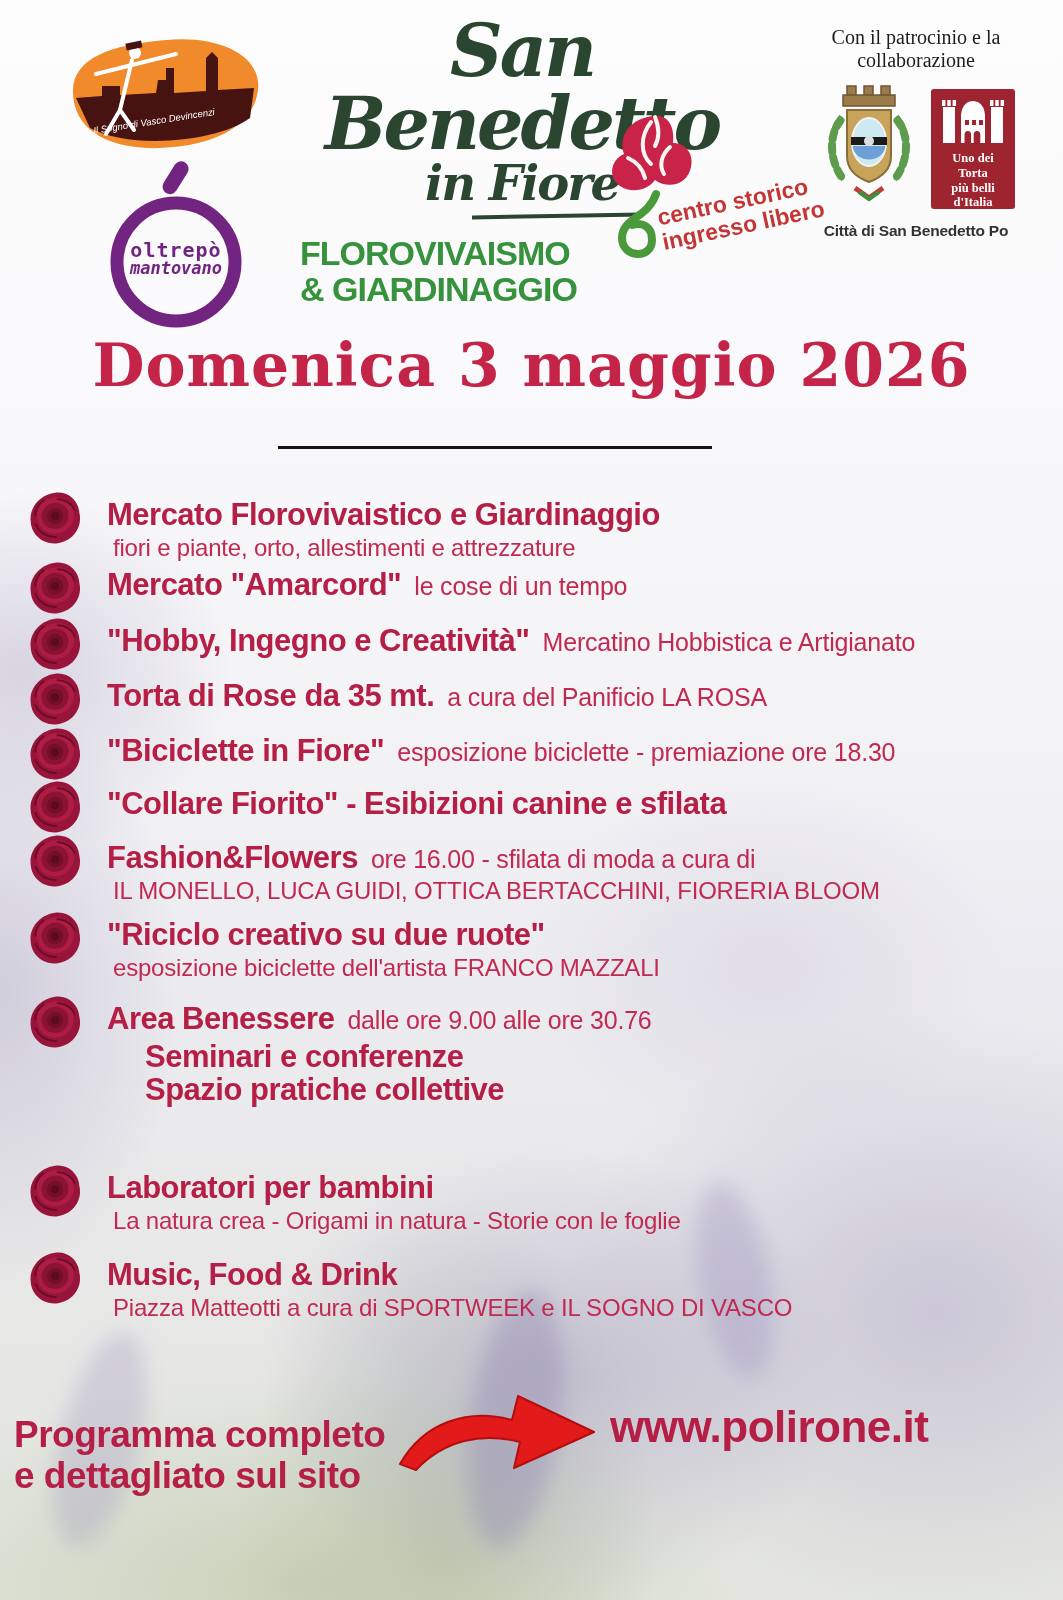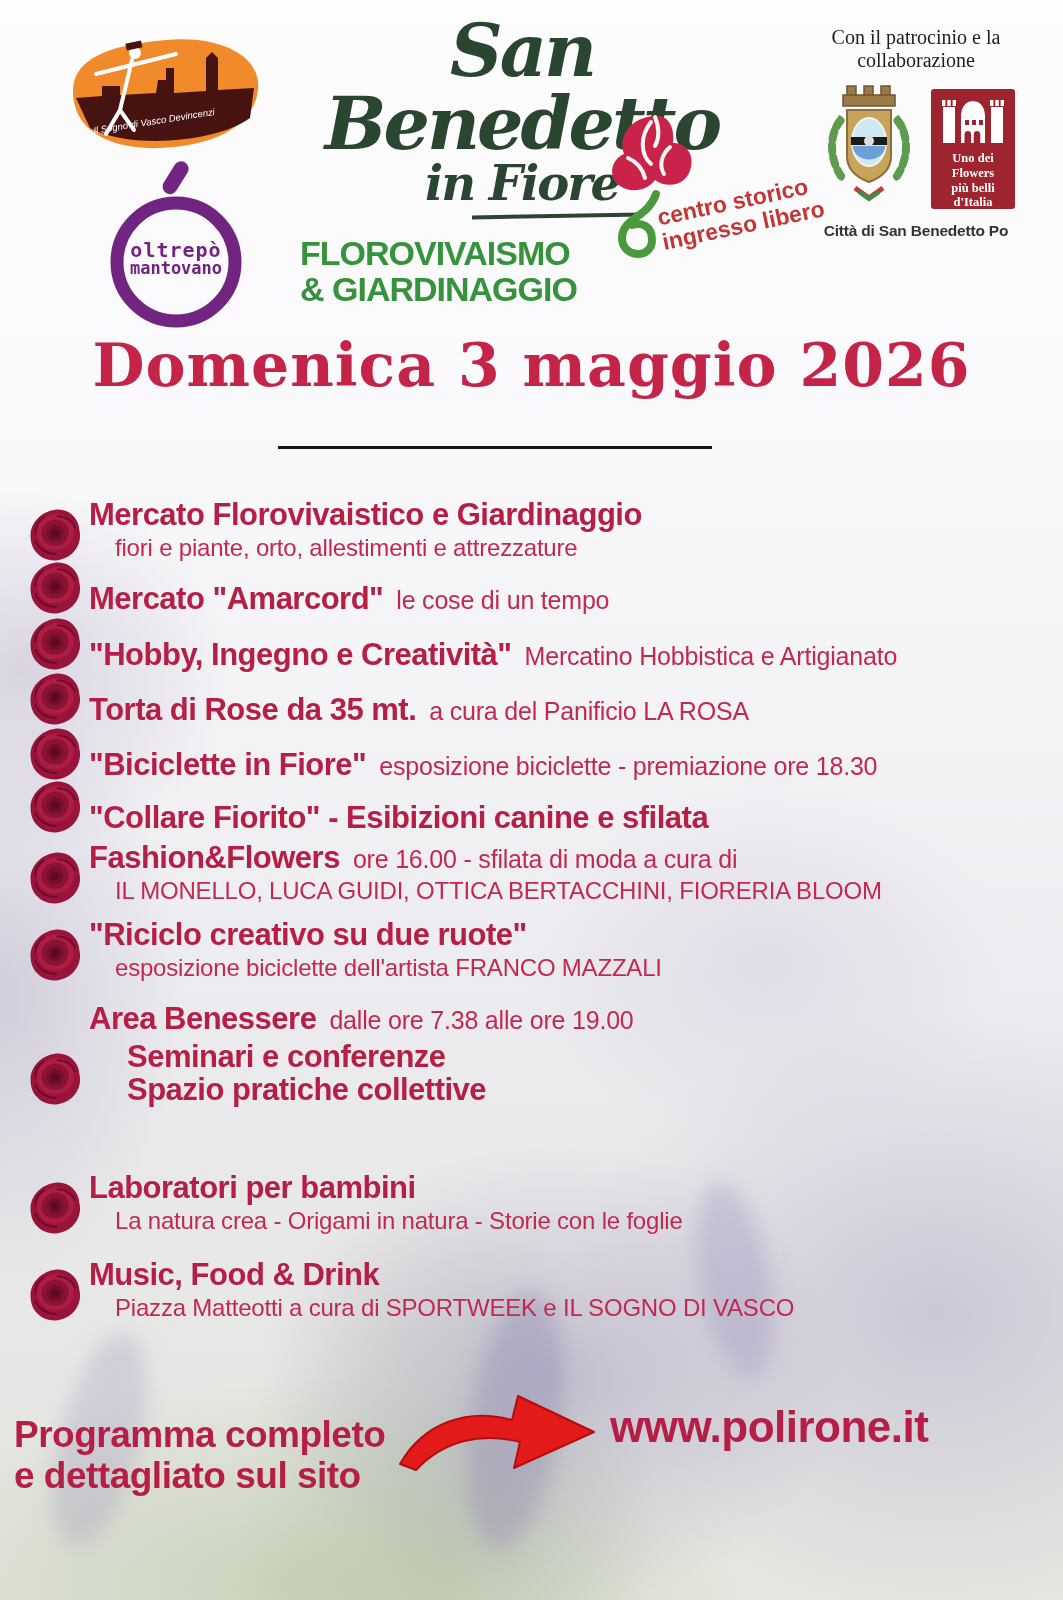--- a/index.html
+++ b/index.html
@@ -16,21 +16,21 @@
       radial-gradient(ellipse 300px 500px at 42% 97%, rgba(150,170,130,.35), transparent 70%),
       linear-gradient(180deg,#fdfdfd 0%,#faf9fb 22%,#f3f2f5 45%,#ecebef 62%,#e8e8e8 78%,#e4e6df 100%);
   }
   .sprig{position:absolute;border-radius:50%;filter:blur(10px);}
   
   .vasco{position:absolute;left:68px;top:38px;width:196px;height:112px;}
   .oltrepo{position:absolute;left:96px;top:158px;width:160px;height:172px;}
   .oltrepo-text{position:absolute;left:0;top:66px;width:160px;text-align:center;color:#722580;
     font-family:"DejaVu Sans Mono",monospace;font-weight:bold;line-height:1.02;}
   .oltrepo-text .l1{font-size:20px;letter-spacing:1px;}
-  .oltrepo-text .l2{font-size:17px;letter-spacing:0px;}
+  .oltrepo-text .l2{font-size:17px;letter-spacing:0px;font-style:italic;}
   
   .title{position:absolute;left:242px;top:14px;width:560px;text-align:center;color:#2b4630;
     font-family:"DejaVu Serif",serif;font-style:italic;font-weight:bold;}
   .title .t1{font-size:73px;line-height:1.0;letter-spacing:-3px;}
   .title .t2{font-size:48px;line-height:0.96;letter-spacing:-2px;}
   .title-underline{position:absolute;left:472px;top:214px;width:170px;height:4px;background:#2b4630;transform:rotate(-1deg);}
   .title-rose{position:absolute;left:598px;top:112px;width:115px;height:185px;}
   .note{position:absolute;left:655px;top:206px;transform:rotate(-12deg);transform-origin:left top;
     color:#c43535;font-weight:bold;font-size:23px;line-height:1.1;}
   .subtitle{position:absolute;left:300px;top:236px;color:#37923d;font-weight:bold;
@@ -40,27 +40,27 @@
   .patronage .cap{font-family:"Liberation Serif",serif;font-size:20px;color:#1d1d1d;}
   .pat-logos{display:flex;justify-content:center;align-items:center;gap:10px;margin-top:8px;height:138px;}
   .borghi{width:84px;height:120px;background:#9e2430;border-radius:3px;padding-top:6px;box-sizing:border-box;}
   .borghi .btxt{color:#fff;font-family:"Liberation Serif",serif;font-weight:bold;font-size:12.5px;line-height:1.18;margin-top:2px;}
   .city{font-size:15.5px;font-weight:bold;color:#333;margin-top:4px;letter-spacing:-0.2px;}
   
   .date{position:absolute;left:0;top:330px;width:100%;text-align:center;color:#c32448;
     font-family:"DejaVu Serif",serif;font-weight:bold;font-size:60px;letter-spacing:1px;}
   .divider{position:absolute;left:278px;top:446px;width:434px;height:3px;background:#151515;}
   
-  .p-item{position:absolute;left:28px;display:flex;align-items:flex-end;max-width:1020px;}
+  .p-item{position:absolute;left:28px;display:flex;align-items:flex-start;max-width:1020px;gap:18px;}
   .rose{flex:0 0 54px;width:54px;height:54px;margin-top:-7px;}
   .p-body{margin-left:7px;}
   .p-line{white-space:nowrap;}
   .p-title{font-weight:bold;font-size:31px;line-height:1.07;color:#b51e45;letter-spacing:-0.5px;}
   .p-inline{font-size:25px;color:#c22950;margin-left:13px;letter-spacing:-0.2px;}
-  .p-sub{font-size:24px;color:#c22950;margin-top:3px;padding-left:6px;letter-spacing:-0.2px;white-space:nowrap;margin-left:20px;}
+  .p-sub{font-size:24px;color:#c22950;margin-top:3px;padding-left:6px;letter-spacing:-0.2px;white-space:nowrap;}
   .p-sublines{margin-left:38px;margin-top:5px;}
   .p-subline{line-height:1.28;white-space:nowrap;}
   
   .f-text{position:absolute;left:14px;top:1414px;color:#b51e45;font-weight:bold;font-size:37px;line-height:1.12;letter-spacing:-0.5px;}
   .f-arrow{position:absolute;left:396px;top:1388px;width:208px;height:90px;}
   .f-url{position:absolute;left:610px;top:1402px;color:#b51e45;font-weight:bold;font-size:44px;letter-spacing:-0.5px;}
 </style>
 </head>
 <body>
 
@@ -171,21 +171,21 @@
           <g fill="#9e2430">
             <path d="M26.5 48 v-8 a3.3 4 0 0 1 6.6 0 v8 Z"></path>
             <path d="M35.7 48 v-8 a3.3 4 0 0 1 6.6 0 v8 Z"></path>
             <rect x="27" y="25" width="4" height="5"></rect>
               <rect x="34" y="25" width="4" height="5"></rect>
               <rect x="41" y="25" width="4" height="5"></rect>
           </g>
         </svg>
         <div class="btxt">
           <div>Uno dei</div>
-          <div>Flowers</div>
+          <div>Torta</div>
           <div>più belli</div>
           <div>d'Italia</div>
         </div>
       </div>
     </div>
     <div class="city">Città di San Benedetto Po</div>
   </div>
 
   <div class="date">Domenica 3 maggio 2026</div>
   <div class="divider"></div>
@@ -301,21 +301,21 @@
       <div class="p-item" style="top: 1002px;">
         <span class="rose"><svg viewBox="0 0 60 60" width="54" height="54">
             <path d="M30 2C44 0 56 10 57 24 61 40 50 56 33 58 18 60 4 50 3 34 1 18 14 4 30 2Z" fill="#98143a"></path>
             <path d="M30 7c11-1 20 6 21 17 1 12-7 22-19 23C20 48 11 40 10 28 9 17 19 8 30 7z" fill="#ad1c44"></path>
             <path d="M31 13c8 0 14 6 14 14s-6 15-15 15-15-6-15-14 7-15 16-15z" fill="#8a1232"></path>
             <circle cx="30" cy="28" r="9" fill="#740e2a"></circle>
             <circle cx="30" cy="28" r="4.5" fill="#5d0a20"></circle>
             <path d="M8 36c4 10 14 16 24 15M52 22c-3-8-11-13-20-13M18 10c-6 4-10 11-10 18" stroke="#6b0c26" stroke-width="2" fill="none"></path>
           </svg></span>
         <div class="p-body">
-          <div class="p-line"><span class="p-title">Area Benessere</span><span class="p-inline">dalle ore 7.38 alle ore 19.00</span></div>
+          <div class="p-line"><span class="p-title">Area Benessere</span><span class="p-inline">dalle ore 9.00 alle ore 30.76</span></div>
           <div class="p-sublines">
             <div class="p-subline"><span class="p-title">Seminari e conferenze</span></div>
             <div class="p-subline"><span class="p-title">Spazio pratiche collettive</span></div>
           </div>
         </div>
       </div>
       <div class="p-item" style="top: 1171px;">
         <span class="rose"><svg viewBox="0 0 60 60" width="54" height="54">
             <path d="M30 2C44 0 56 10 57 24 61 40 50 56 33 58 18 60 4 50 3 34 1 18 14 4 30 2Z" fill="#98143a"></path>
             <path d="M30 7c11-1 20 6 21 17 1 12-7 22-19 23C20 48 11 40 10 28 9 17 19 8 30 7z" fill="#ad1c44"></path>

